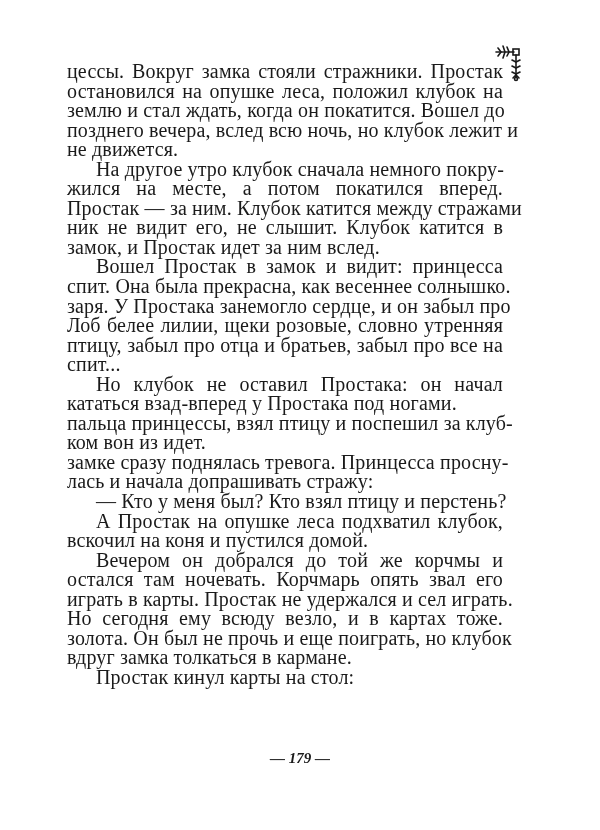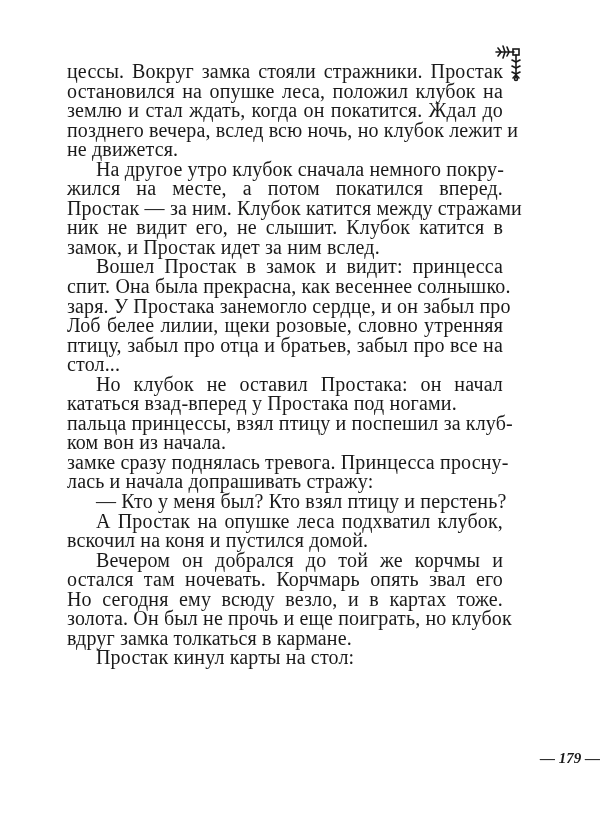--- a/index.html
+++ b/index.html
@@ -28,21 +28,21 @@
       text-align: justify;
       text-align-last: justify;
       letter-spacing: 0.15px;
     }
     .line.last { text-align-last: left; }
     .line.indent { padding-left: 29px; }
     .page-number {
       position: absolute;
       left: 0; width: 600px;
       top: 750px;
-      text-align: right;
+      text-align: center;
       font-style: italic;
       font-weight: bold;
       font-size: 15px;
     }
   </style>
 </head>
 <body>
 
 <div class="page">
   <svg class="ornament" viewBox="0 0 34 40">
@@ -57,45 +57,46 @@
       <path d="M20 24 L24 26 L28 24"></path>
       <path d="M20 30 L24 32 L28 30"></path>
       <path d="M21 36 L24 33 L27 36"></path>
       <circle cx="24" cy="37" r="1.5"></circle>
     </g>
   </svg>
 
   <div class="text-block" id="text-block">
       <span class="line">цессы. Вокруг замка стояли стражники. Простак</span>
       <span class="line">остановился на опушке леса, положил клубок на</span>
-      <span class="line">землю и стал ждать, когда он покатится. Ждал до</span>
+      <span class="line">землю и стал ждать, когда он покатится. Вошел до</span>
       <span class="line">позднего вечера, вслед всю ночь, но клубок лежит и</span>
       <span class="line last">не движется.</span>
       <span class="line indent">На другое утро клубок сначала немного покру-</span>
       <span class="line">жился на месте, а потом покатился вперед.</span>
       <span class="line">Простак — за ним. Клубок катится между стражами</span>
       <span class="line">ник не видит его, не слышит. Клубок катится в</span>
       <span class="line last">замок, и Простак идет за ним вслед.</span>
       <span class="line indent">Вошел Простак в замок и видит: принцесса</span>
       <span class="line">спит. Она была прекрасна, как весеннее солнышко.</span>
       <span class="line">заря. У Простака занемогло сердце, и он забыл про</span>
       <span class="line">Лоб белее лилии, щеки розовые, словно утренняя</span>
       <span class="line">птицу, забыл про отца и братьев, забыл про все на</span>
-      <span class="line last">стол...</span>
+      <span class="line last">спит...</span>
       <span class="line indent">Но клубок не оставил Простака: он начал</span>
       <span class="line last">кататься взад-вперед у Простака под ногами.</span>
       <span class="line">пальца принцессы, взял птицу и поспешил за клуб-</span>
-      <span class="line last">ком вон из начала.</span>
+      <span class="line last">ком вон из идет.</span>
       <span class="line">замке сразу поднялась тревога. Принцесса просну-</span>
       <span class="line last">лась и начала допрашивать стражу:</span>
       <span class="line indent">— Кто у меня был? Кто взял птицу и перстень?</span>
       <span class="line indent">А Простак на опушке леса подхватил клубок,</span>
       <span class="line last">вскочил на коня и пустился домой.</span>
       <span class="line indent">Вечером он добрался до той же корчмы и</span>
       <span class="line">остался там ночевать. Корчмарь опять звал его</span>
+      <span class="line">играть в карты. Простак не удержался и сел играть.</span>
       <span class="line">Но сегодня ему всюду везло, и в картах тоже.</span>
       <span class="line">золота. Он был не прочь и еще поиграть, но клубок</span>
       <span class="line last">вдруг замка толкаться в кармане.</span>
       <span class="line indent last">Простак кинул карты на стол:</span>
     </div>
 
   <div class="page-number">— 179 —</div>
 </div>
 
 </body></html>

